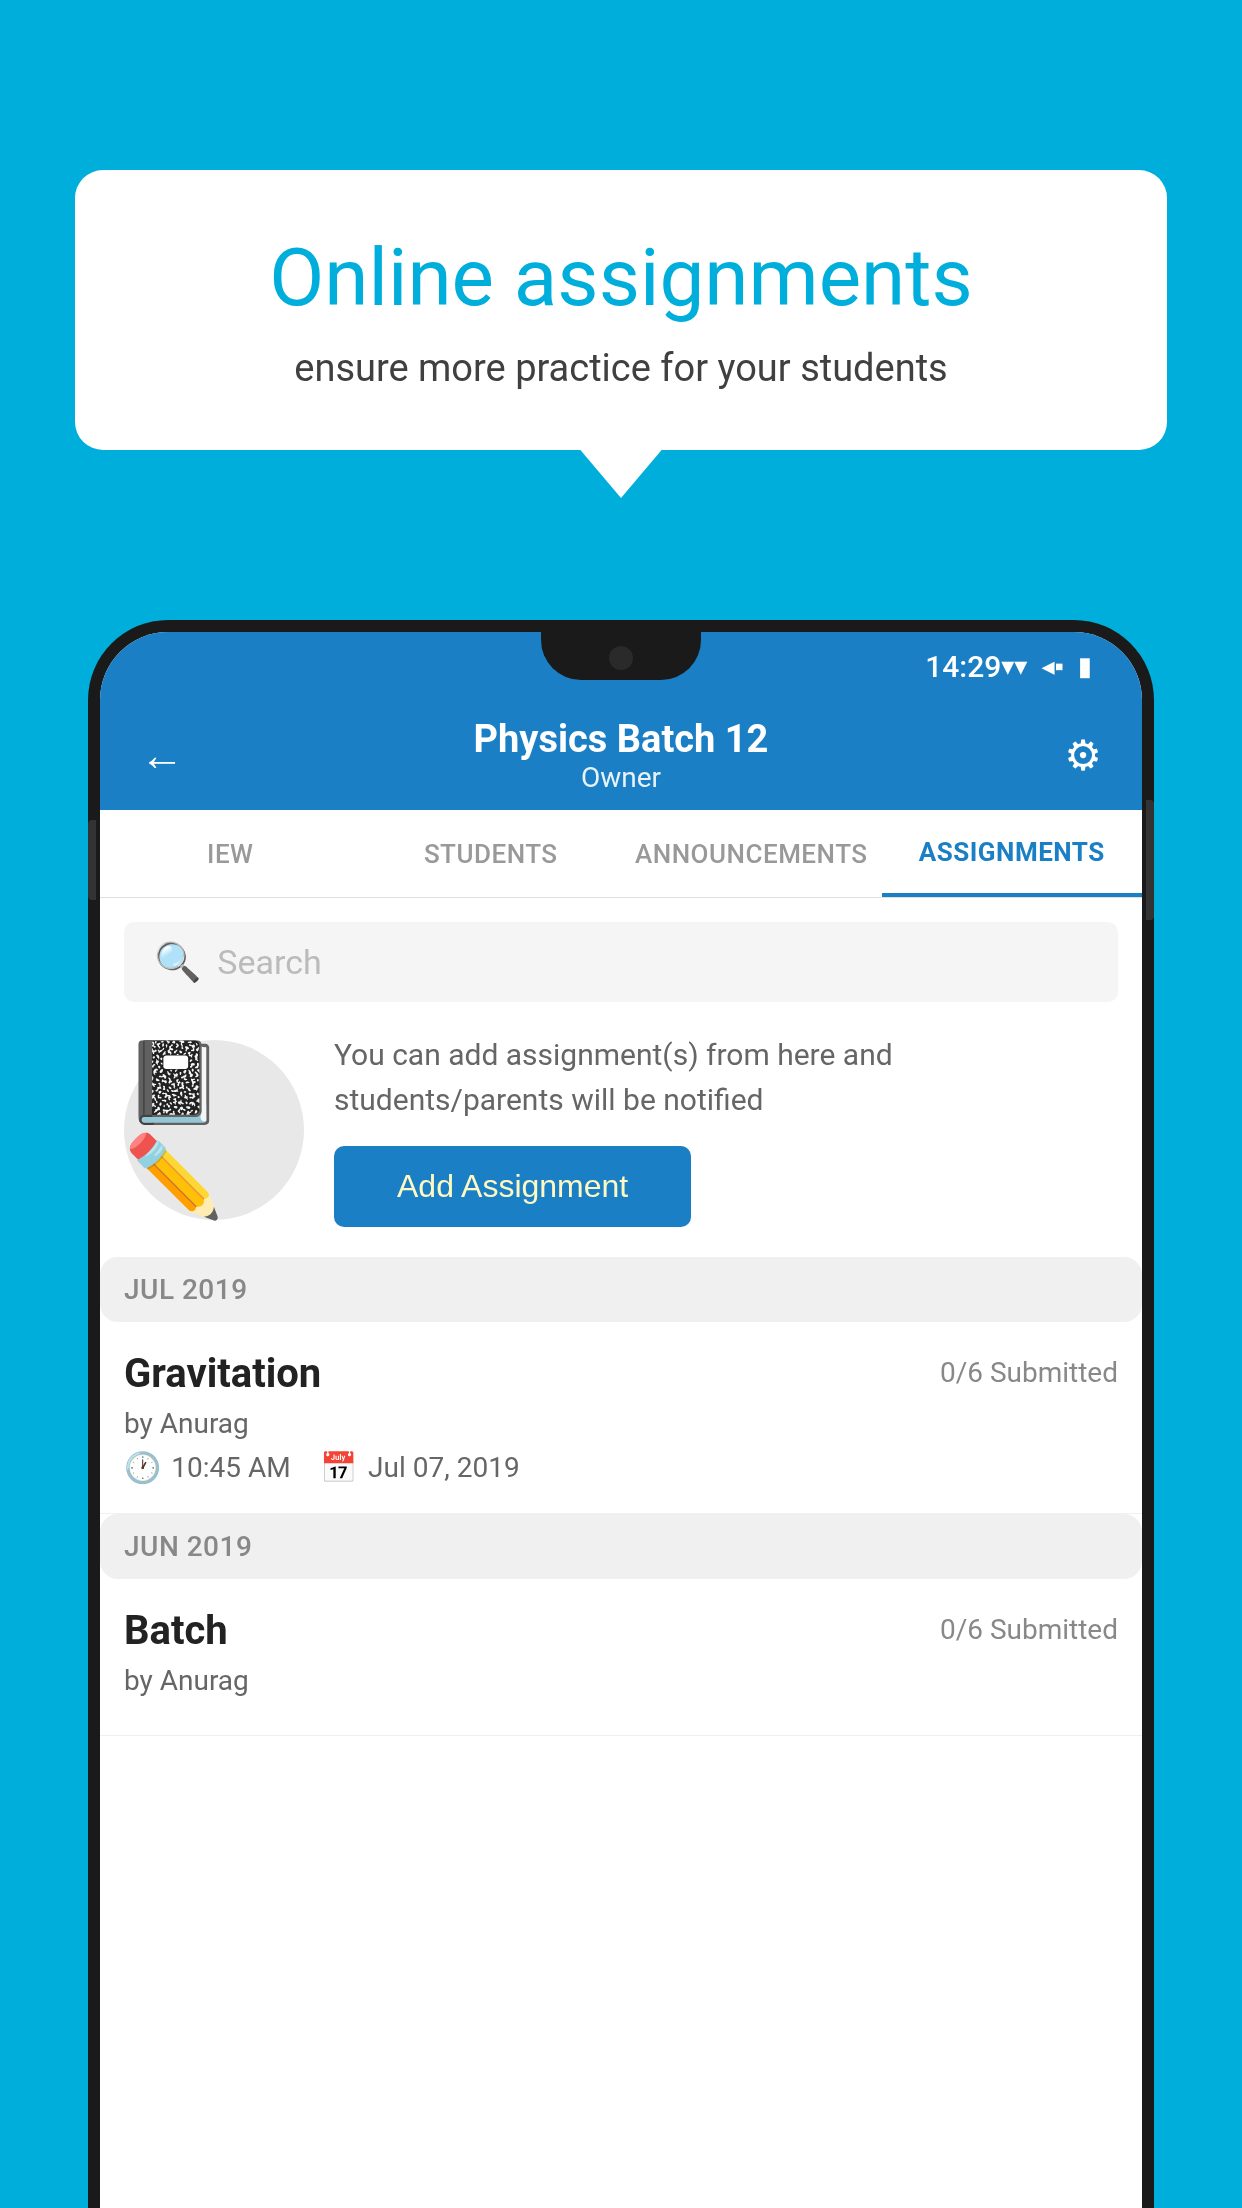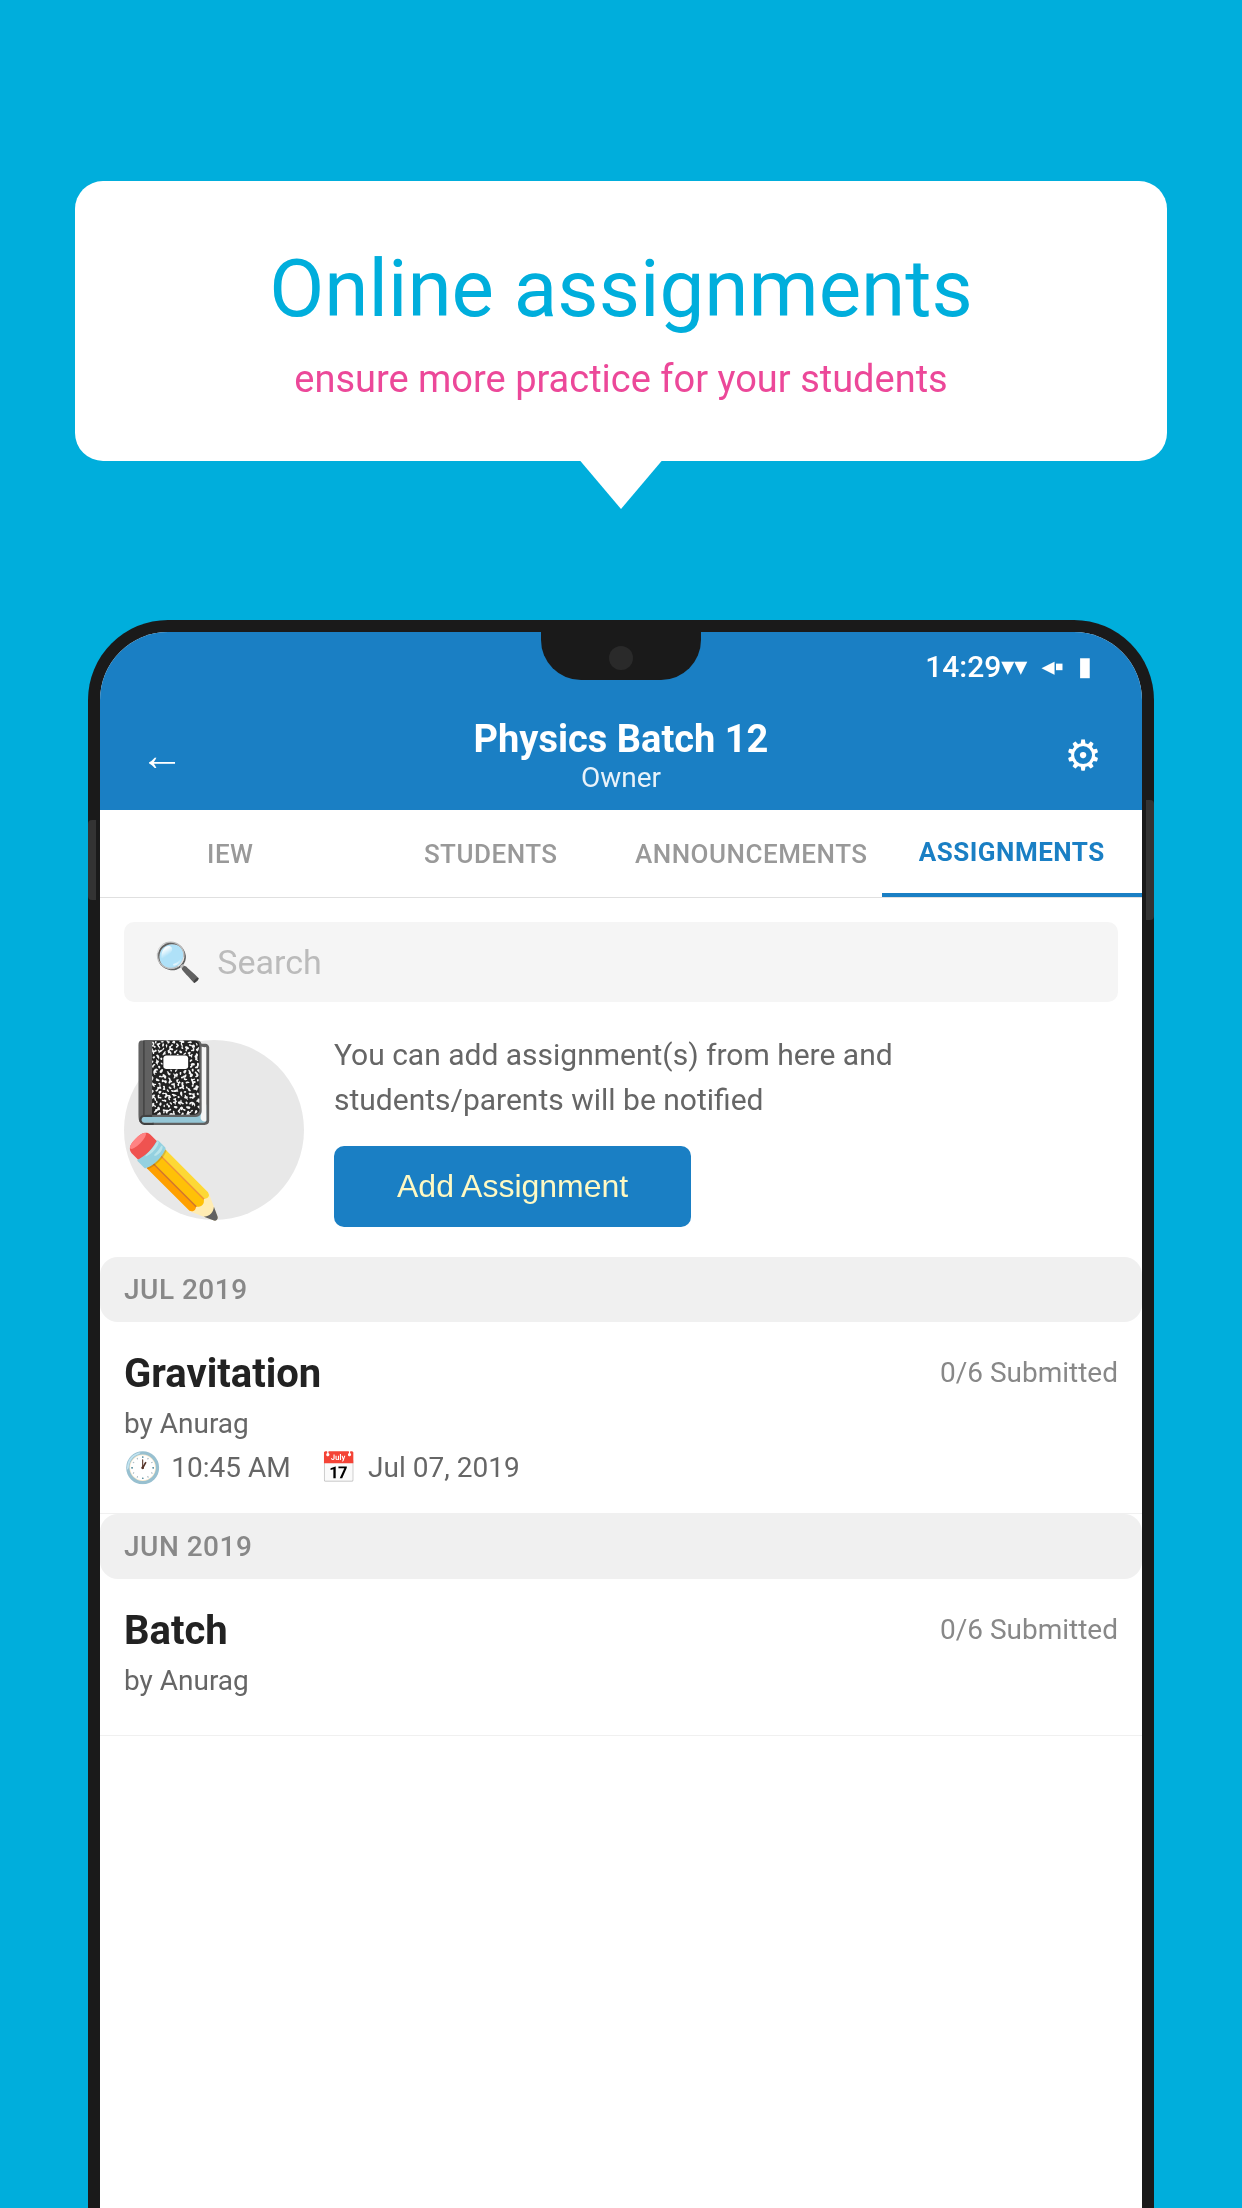--- a/index.html
+++ b/index.html
@@ -9,21 +9,21 @@
       height: 2208px;
       background-color: #00AEDC;
       font-family: 'Roboto', Arial, sans-serif;
       position: relative;
       overflow: hidden;
     }
 
     
     .speech-bubble-container {
       position: absolute;
-      top: 181px;
+      top: 170px;
       left: 75px;
       right: 75px;
     }
 
     .speech-bubble {
       background: white;
       border-radius: 28px;
       padding: 60px 70px;
       text-align: center;
       position: relative;
@@ -45,21 +45,21 @@
     .bubble-title {
       font-size: 80px;
       color: #00AEDC;
       font-weight: 400;
       line-height: 1.2;
       margin-bottom: 20px;
     }
 
     .bubble-subtitle {
       font-size: 38px;
-      color: #ec4899;
+      color: #404040;
       font-weight: 400;
     }
 
     
     .phone-frame {
       position: absolute;
       top: 620px;
       left: 88px;
       right: 88px;
       bottom: 0;

